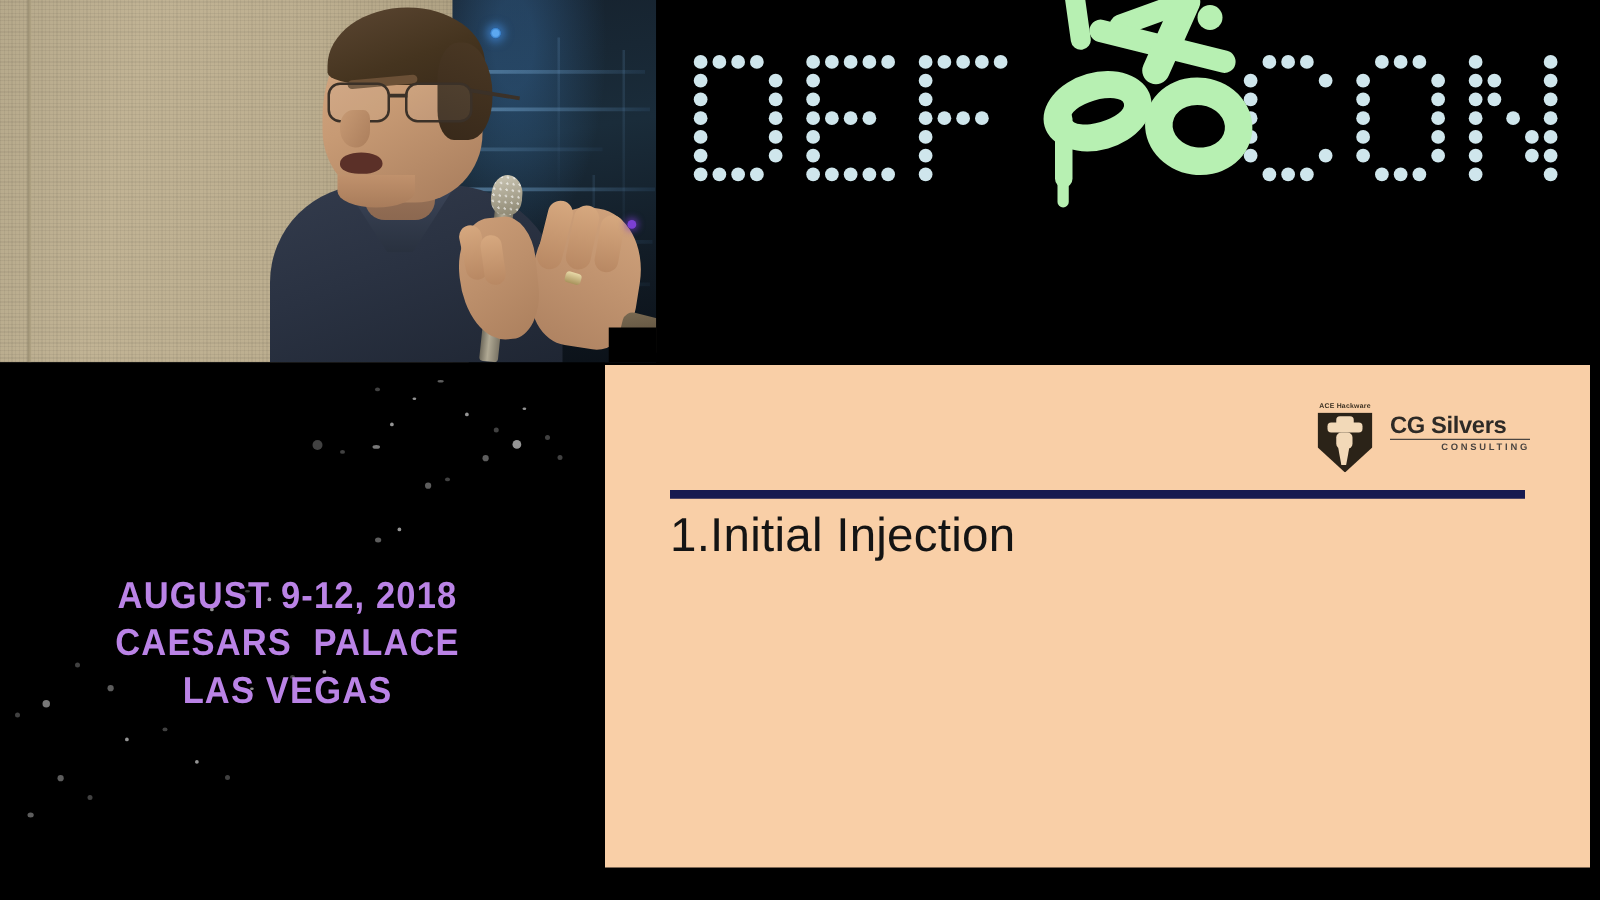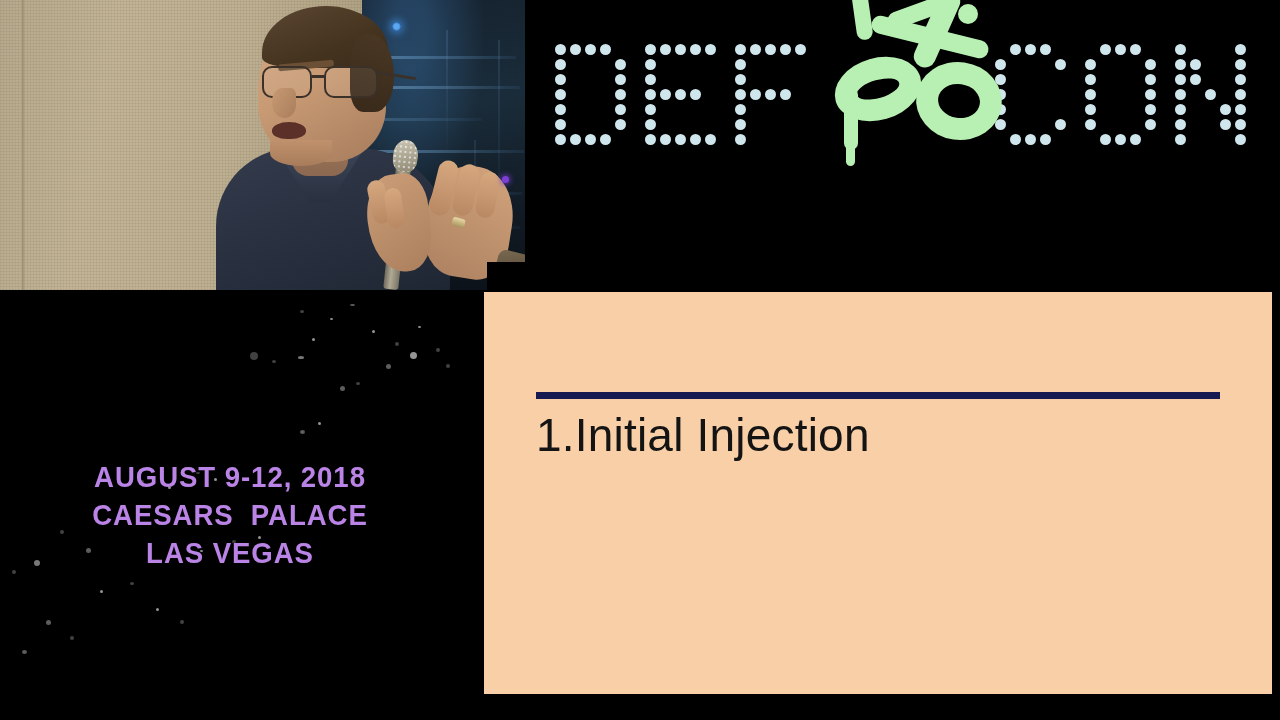--- a/index.html
+++ b/index.html
@@ -201,21 +201,21 @@
     position:absolute; left:52px; top:38px;
     font-size:29px; color:#1c1c1c; font-weight:400;
     letter-spacing:.2px;
   }
   .slide-rule {
     position:absolute; left:52px; top:100px; width:684px; height:7px;
     background:#171a50;
   }
   .slide-body {
     position:absolute; left:52px; top:116px;
-    font-size:46px; color:#141414; font-weight:400;
+    font-size:38px; color:#141414; font-weight:400;
     letter-spacing:.2px;
   }
   .brandmark {
     position:absolute; right:48px; top:30px; width:172px; height:56px;
   }
   .shield {
     position:absolute; left:0; top:0; width:48px; height:56px;
   }
   .shield-body {
     position:absolute; left:2px; top:8px; width:44px; height:48px;
@@ -475,15 +475,28 @@
       <div>AUGUST 9-12, 2018</div>
       <div>CAESARS  PALACE</div>
       <div>LAS VEGAS</div>
     </div>
   </div>
 
   <div class="slide">
     <div class="slide-rule"></div>
     <div class="slide-body">1.Initial Injection</div>
 
+    <div class="brandmark">
+      <div class="shield">
+        <div class="shield-body"></div>
+        <div class="shield-top-txt">ACE Hackware</div>
+        <div class="sil-crown"></div>
+        <div class="sil-hat"></div>
+        <div class="sil-face"></div>
+        <div class="sil-body"></div>
+      </div>
+      <div class="brand-name">CG Silvers</div>
+      <div class="brand-underline"></div>
+      <div class="brand-sub">CONSULTING</div>
+    </div>
   </div>
 
 </div>
 
 </body></html>

